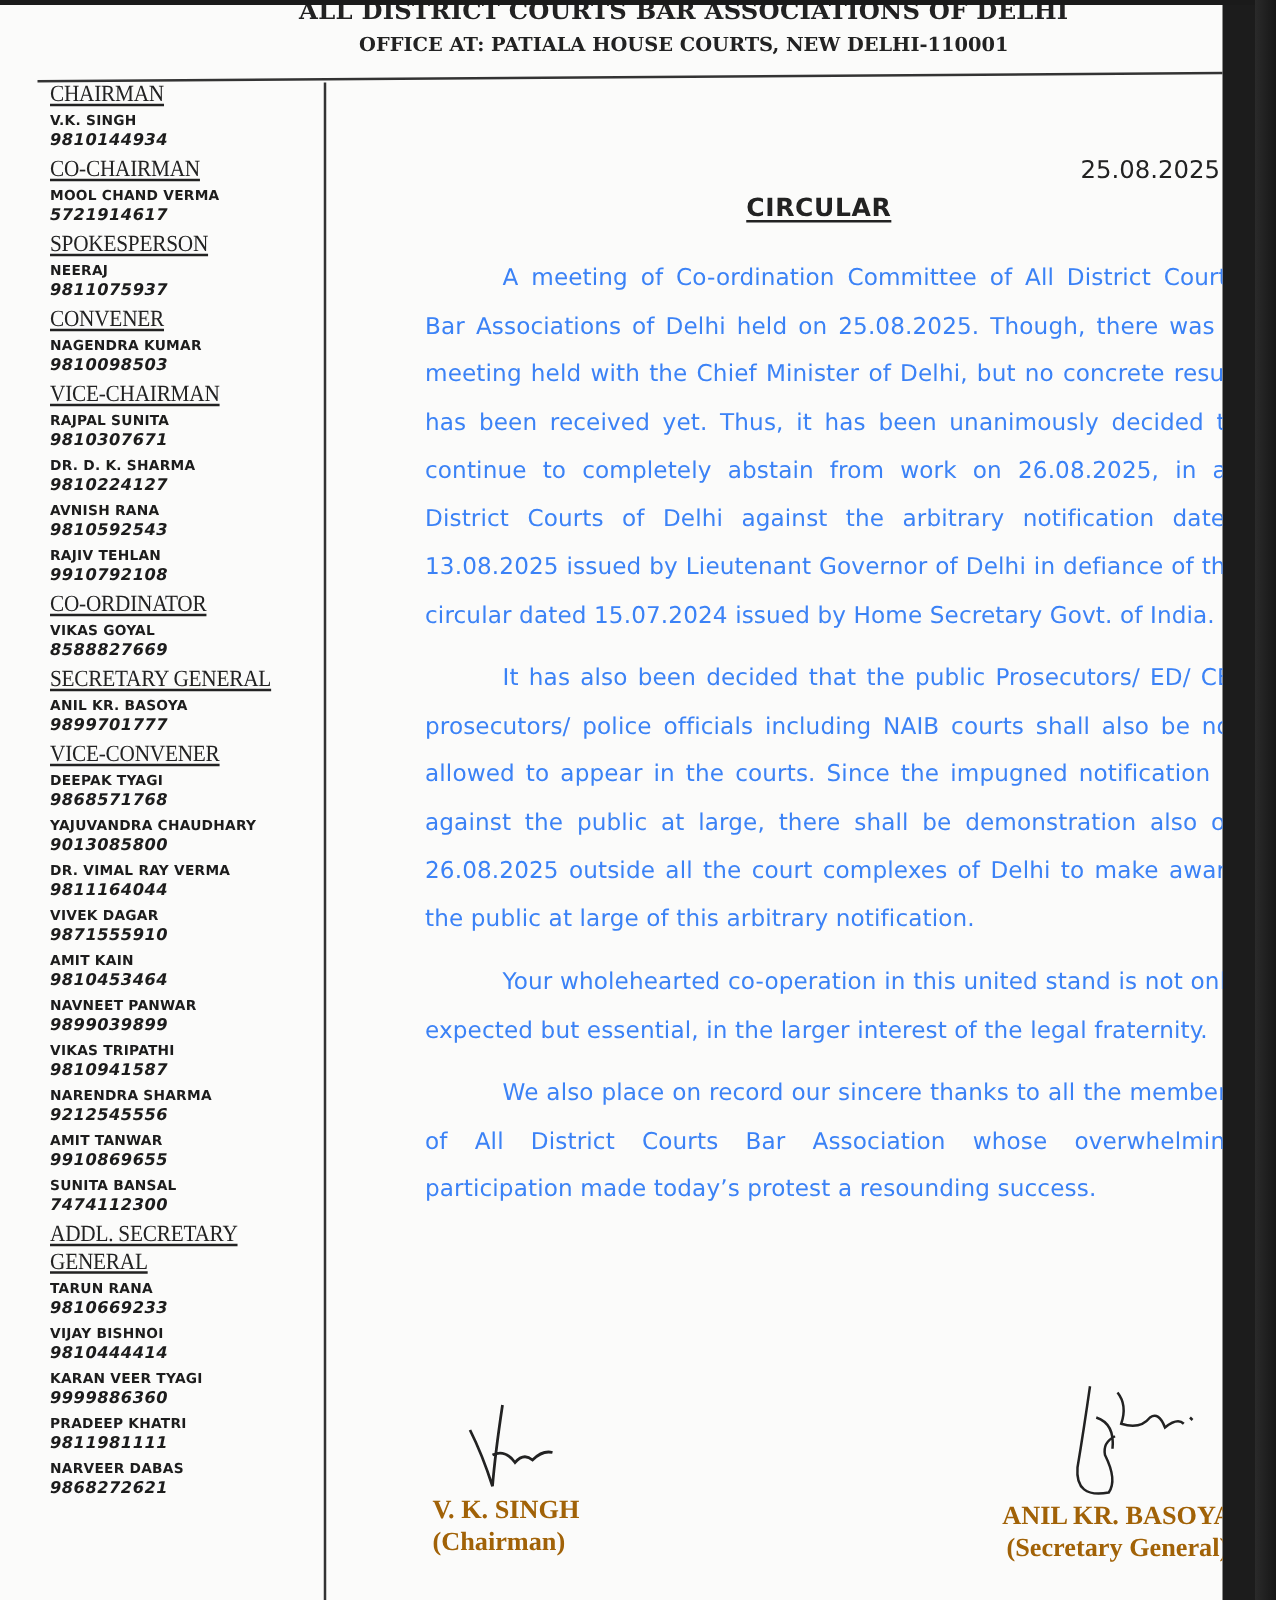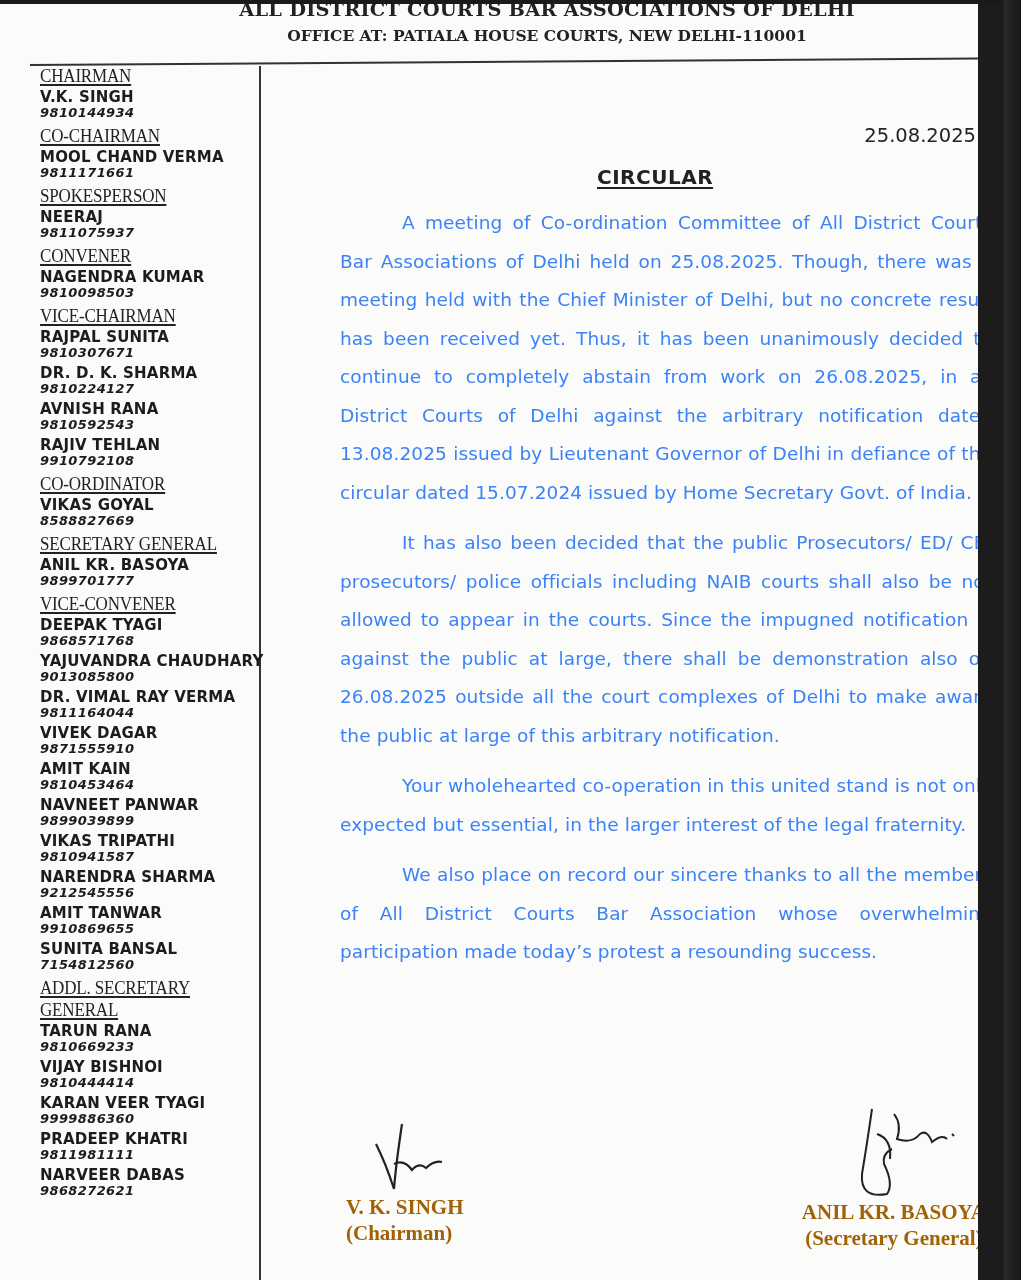--- a/index.html
+++ b/index.html
@@ -43,32 +43,32 @@
     .office-bearer-group { margin: 0; }
     .role-heading {
       font-family: "Liberation Serif", serif; font-size: 18.5px; font-weight: normal;
       text-decoration: underline; text-decoration-thickness: 2px; text-underline-offset: 2px;
       color: #222; line-height: 22px; letter-spacing: -0.2px;
       transform: scaleX(0.92); transform-origin: left;
       white-space: nowrap;
     }
     .member { margin-top: 2px; margin-bottom: 4px; }
     .member-name, .member-phone {
-      font-family: "DejaVu Sans", sans-serif; font-weight: bold; font-size: 15px;
+      font-family: "DejaVu Sans", sans-serif; font-weight: bold; font-size: 11px;
       line-height: 16px; color: #1c1c1c; white-space: nowrap; letter-spacing: 0.2px;
     }
     .member-phone { font-size: 13px; letter-spacing: 0.4px; font-style: italic; }
 
     
     .main { position: absolute; left: 340px; top: 112px; width: 656px; }
     .circular-date {
       position: absolute; right: 20px; top: 8px; font-size: 19.5px; color: #222; margin-left: 36px;
     }
     .circular-title {
-      position: absolute; left: 257px; top: 49px; font-size: 20px; font-weight: bold;
+      position: absolute; left: 257px; top: 38px; font-size: 20px; font-weight: bold;
       text-decoration: underline; text-decoration-thickness: 2px; text-underline-offset: 3px;
       color: #222; letter-spacing: 0.5px;
     }
     .body { position: absolute; left: 0; top: 88px; width: 652px; }
     .para {
       font-size: 18.5px; line-height: 38.5px; text-align: justify; color: #3b82f6;
       text-indent: 62px; margin: 0 0 12px 0; letter-spacing: 0.1px;
     }
     .para.p2 { margin-top: 4px; }
 
@@ -98,21 +98,21 @@
         <div class="role-heading">CHAIRMAN</div>
         <div class="member">
           <div class="member-name">V.K. SINGH</div>
           <div class="member-phone">9810144934</div>
         </div>
       </div>
       <div class="office-bearer-group">
         <div class="role-heading">CO-CHAIRMAN</div>
         <div class="member">
           <div class="member-name">MOOL CHAND VERMA</div>
-          <div class="member-phone">9811171661</div>
+          <div class="member-phone">5721914617</div>
         </div>
       </div>
       <div class="office-bearer-group">
         <div class="role-heading">SPOKESPERSON</div>
         <div class="member">
           <div class="member-name">NEERAJ</div>
           <div class="member-phone">9811075937</div>
         </div>
       </div>
       <div class="office-bearer-group">
@@ -188,21 +188,21 @@
         <div class="member">
           <div class="member-name">NARENDRA SHARMA</div>
           <div class="member-phone">9212545556</div>
         </div>
         <div class="member">
           <div class="member-name">AMIT TANWAR</div>
           <div class="member-phone">9910869655</div>
         </div>
         <div class="member">
           <div class="member-name">SUNITA BANSAL</div>
-          <div class="member-phone">7154812560</div>
+          <div class="member-phone">7474112300</div>
         </div>
       </div>
       <div class="office-bearer-group">
         <div class="role-heading">ADDL. SECRETARY</div>
         <div class="role-heading">GENERAL</div>
         <div class="member">
           <div class="member-name">TARUN RANA</div>
           <div class="member-phone">9810669233</div>
         </div>
         <div class="member">

